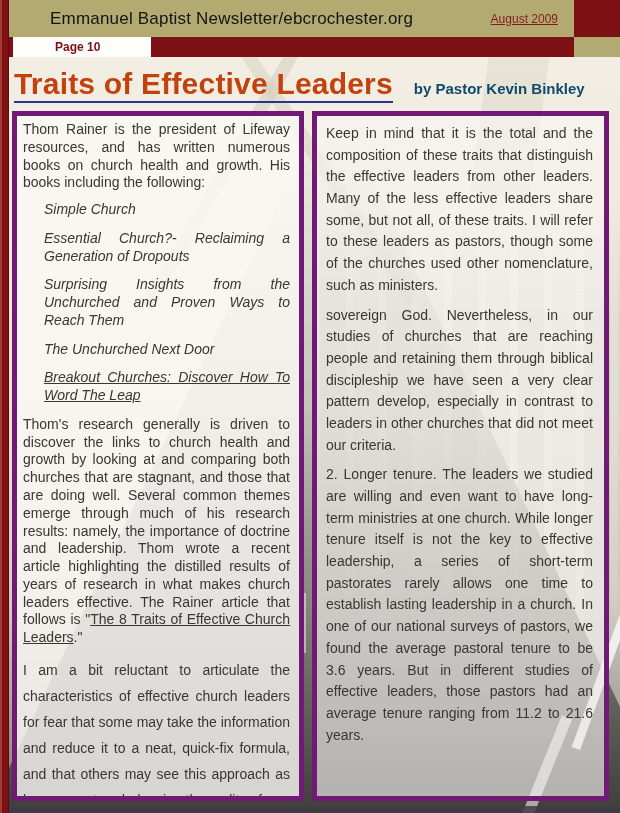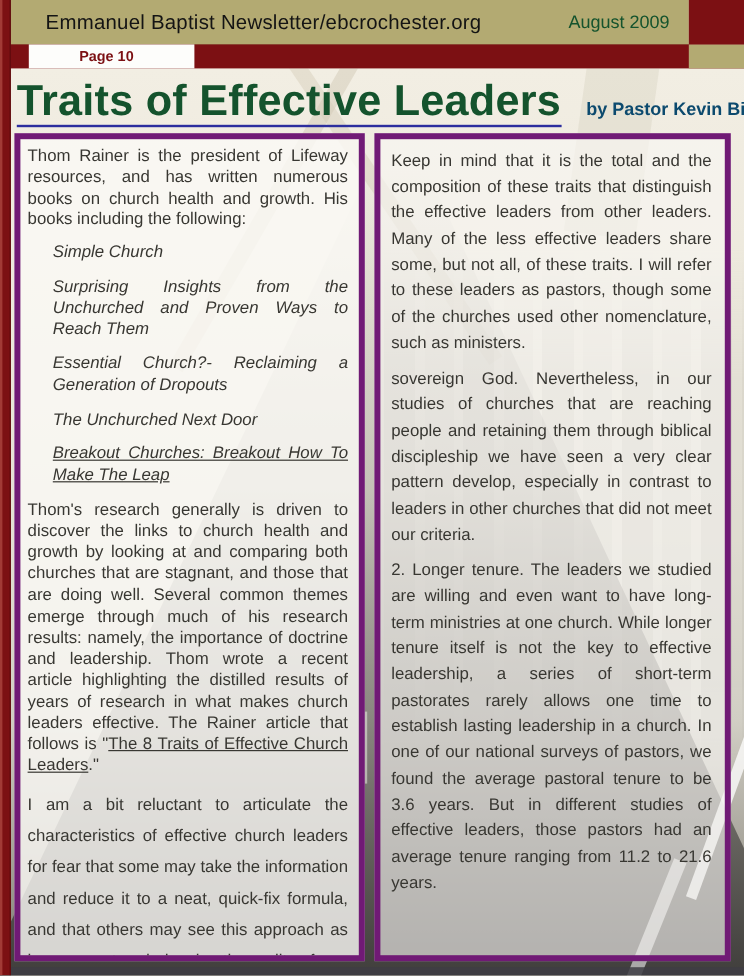--- a/index.html
+++ b/index.html
@@ -7,26 +7,26 @@
     position:relative;width:620px;height:813px;overflow:hidden;
     font-family:"Liberation Sans","DejaVu Sans",sans-serif;
     background:#efebe0;
   }
   
   .left-stripe{position:absolute;left:0;top:0;width:8px;height:813px;background:#7c1013;z-index:30;
     border-right:1px solid #5e0b0d;box-shadow:inset 2px 0 0 #a23a36;}
   .topbar{position:absolute;left:8px;top:0;width:566px;height:37px;background:#b3aa72;
     display:flex;align-items:center;justify-content:space-between;z-index:20;
     border-bottom:1px solid #8f8856;}
-  .masthead{font-size:17px;color:#141414;padding-left:30px;letter-spacing:.2px;}
-  .issue{font-size:15px;color:#14532d;padding-right:16px;}
+  .masthead{font-size:17px;color:#141414;padding-left:42px;letter-spacing:.2px;}
+  .issue{font-size:12px;color:#7f1d1d;padding-right:16px;text-decoration:underline;}
   .corner-block{position:absolute;right:0;top:0;width:46px;height:37px;background:#7c1013;z-index:21;}
   .redbar{position:absolute;left:8px;top:37px;width:612px;height:20px;background:#7c1013;z-index:20;}
   .redbar-khaki-end{position:absolute;right:0;top:0;width:46px;height:20px;background:#b3aa72;}
-  .page-tab{position:absolute;left:16px;top:0;width:138px;height:20px;background:#fdfdfb;
+  .page-tab{position:absolute;left:5px;top:0;width:138px;height:20px;background:#fdfdfb;
     display:flex;align-items:center;}
   .page-tab span{font-size:12px;font-weight:bold;color:#7c1013;padding-left:42px;}
   
   .content{position:absolute;left:0;top:57px;width:620px;height:756px;overflow:hidden;}
   .bg-photo{position:absolute;inset:0;
     background:linear-gradient(180deg,#f2eee3 0%,#ece8dc 28%,#e3e0d4 52%,#d0cdc3 72%,#96938a 92%,#6e6c66 100%);}
   .bg-beam1{position:absolute;left:215px;top:-30px;width:13px;height:300px;background:#cfc6b1;
     transform:rotate(30deg);opacity:.45;}
   .bg-beam2{position:absolute;left:320px;top:-40px;width:13px;height:310px;background:#d4ccb9;
     transform:rotate(-34deg);opacity:.45;}
@@ -40,21 +40,21 @@
     clip-path:polygon(50% 0,57% 0,108% 100%,-2% 100%);
     background:linear-gradient(180deg,rgba(186,182,172,0) 0%,rgba(158,154,146,.45) 40%,rgba(112,109,103,.8) 72%,rgba(62,60,58,.95) 100%);}
   .bg-lane1{position:absolute;right:14px;bottom:60px;width:9px;height:150px;background:rgba(255,255,255,.75);
     transform:rotate(20deg);}
   .bg-lane2{position:absolute;right:70px;bottom:-20px;width:11px;height:120px;background:rgba(255,255,255,.55);
     transform:rotate(22deg);}
   .bg-dash{position:absolute;left:300px;bottom:160px;width:6px;height:60px;background:rgba(245,243,238,.5);}
   .bg-bottom{position:absolute;left:0;bottom:0;width:620px;height:7px;background:#3e3d44;opacity:.85;}
   
   .title-row{position:absolute;left:14px;top:8px;right:8px;margin:0;z-index:5;white-space:nowrap;}
-  .title{font-size:36px;font-weight:bold;color:#14532d;letter-spacing:.2px;
+  .title{font-size:30px;font-weight:bold;color:#c2410c;letter-spacing:.2px;
     border-bottom:2px solid #2c2e9e;padding-bottom:1px;display:inline-block;line-height:1.05;}
   .byline{font-size:15px;font-weight:bold;color:#0c4a6e;margin-left:12px;}
   
   .columns{position:absolute;left:12px;right:11px;top:54px;bottom:12px;display:flex;gap:8px;z-index:4;}
   .col{flex:1 1 0;overflow:hidden;border:5px solid #701a75;}
   .col-left{background:rgba(251,250,246,.80);padding:5px 9px 4px 6px;}
   .col-right{background:rgba(248,247,243,.62);padding:7px 11px 4px 9px;}
   .col p{margin:0;color:#383732;font-size:14px;text-align:justify;}
   .tight{line-height:1.27;margin-bottom:9px !important;}
   .books{margin:2px 0 2px 21px;}
@@ -101,24 +101,24 @@
       <span class="title">Traits of Effective Leaders</span>
       <span class="byline">by Pastor Kevin Binkley</span>
     </h1>
 
     <div class="columns">
 
       <section class="col col-left">
         <p class="tight">Thom Rainer is the president of Lifeway resources, and has written numerous books on church health and growth. His books including the following:</p>
         <div class="books">
           <p class="book"><span>Simple Church</span></p>
+          <p class="book"><span>Essential Church?- Reclaiming a Generation of Dropouts</span></p>
           <p class="book"><span>Surprising Insights from the Unchurched and Proven Ways to Reach Them</span></p>
-          <p class="book"><span>Essential Church?- Reclaiming a Generation of Dropouts</span></p>
           <p class="book"><span>The Unchurched Next Door</span></p>
-          <p class="book"><span class="u">Breakout Churches: Breakout How To Make The Leap</span></p>
+          <p class="book"><span class="u">Breakout Churches: Discover How To Word The Leap</span></p>
         </div>
         <p class="tight"><span>Thom's research generally is driven to discover the links to church health and growth by looking at and comparing both churches that are stagnant, and those that are doing well. Several common themes emerge through much of his research results: namely, the importance of doctrine and leadership. Thom wrote a recent article highlighting the distilled results of years of research in what makes church leaders effective. The Rainer article that follows is "</span><span class="link">The 8 Traits of Effective Church Leaders</span><span>."</span></p>
         <p class="loose">I am a bit reluctant to articulate the characteristics of effective church leaders for fear that some may take the information and reduce it to a neat, quick-fix formula, and that others may see this approach as human-centered, denying the reality of a</p>
       </section>
 
       <section class="col col-right">
         <p class="rp">Keep in mind that it is the total and the composition of these traits that distinguish the effective leaders from other leaders. Many of the less effective leaders share some, but not all, of these traits. I will refer to these leaders as pastors, though some of the churches used other nomenclature, such as ministers.</p>
         <p class="rp">sovereign God. Nevertheless, in our studies of churches that are reaching people and retaining them through biblical discipleship we have seen a very clear pattern develop, especially in contrast to leaders in other churches that did not meet our criteria.</p>
         <p class="rp">2. Longer tenure. The leaders we studied are willing and even want to have long-term ministries at one church. While longer tenure itself is not the key to effective leadership, a series of short-term pastorates rarely allows one time to establish lasting leadership in a church. In one of our national surveys of pastors, we found the average pastoral tenure to be 3.6 years. But in different studies of effective leaders, those pastors had an average tenure ranging from 11.2 to 21.6 years.</p>
 

